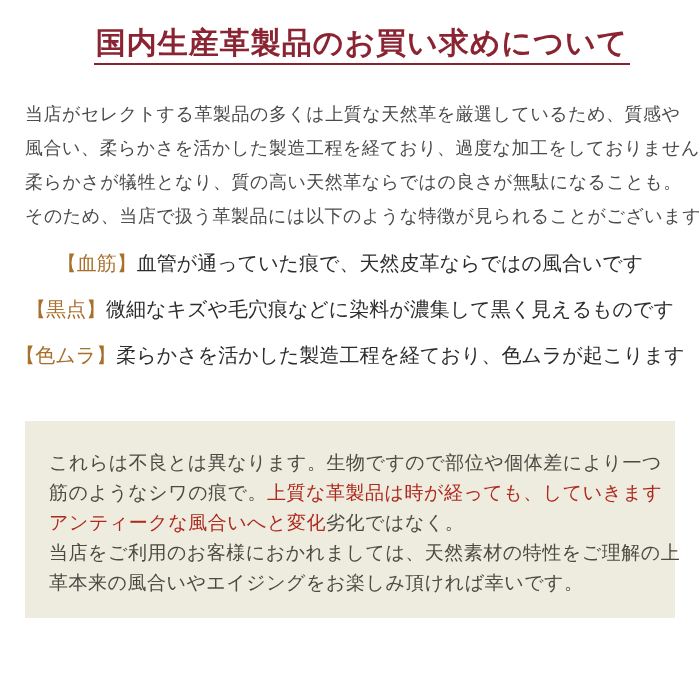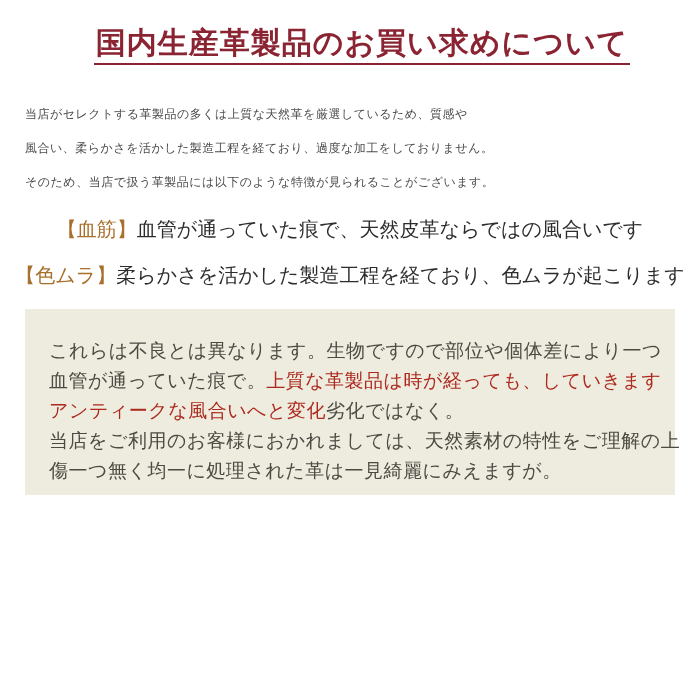--- a/index.html
+++ b/index.html
@@ -21,21 +21,21 @@
     font-size: 30px;
     font-weight: bold;
     letter-spacing: 1px;
     color: var(--title_color);
     border-bottom: 2px solid var(--title_color);
     padding: 0 2px 3px 2px;
     line-height: 34px;
   }
   .intro {
     margin: 32px 20px 0 25px;
-    font-size: 12px;
+    font-size: 18px;
     line-height: 34px;
     letter-spacing: 0.5px;
     color: var(--body_text);
   }
   .intro-line { white-space: nowrap; }
   .features {
     margin-top: 16px;
     text-align: center;
     font-family: "Liberation Sans", "DejaVu Sans", sans-serif;
     font-size: 20px;
@@ -44,67 +44,71 @@
   .feature-item {
     line-height: 28px;
     margin-bottom: 18px;
     white-space: nowrap;
   }
   .feature-label {
     color: var(--label_brown);
   }
   .note-box {
     box-sizing: border-box;
-    margin: 20px auto 0 auto;
+    margin: 52px auto 0 auto;
     width: 650px;
     background: var(--box_bg);
-    padding: 27px 22px 9px 24px;
+    padding: 27px 22px 20px 24px;
     font-size: 19px;
     line-height: 30px;
     letter-spacing: 0.5px;
     color: var(--box_text);
   }
   .note-line { white-space: nowrap; }
   .seg-red { color: var(--accent_red); }
 </style>
 </head>
 <body>
 
 <div class="page">
 
   <div class="title-wrap">
     <span class="page-title">国内生産革製品のお買い求めについて</span>
   </div>
 
   <div class="intro">
     <div class="intro-line">当店がセレクトする革製品の多くは上質な天然革を厳選しているため、質感や</div>
     <div class="intro-line">風合い、柔らかさを活かした製造工程を経ており、過度な加工をしておりません。</div>
+    <div class="intro-line">柔らかさが犠牲となり、質の高い天然革ならではの良さが無駄になることも。</div>
     <div class="intro-line">そのため、当店で扱う革製品には以下のような特徴が見られることがございます。</div>
   </div>
 
   <div class="features">
     <div class="feature-item">
       <span class="feature-label">【血筋】</span><span>血管が通っていた痕で、天然皮革ならではの風合いです</span>
+    </div>
+    <div class="feature-item">
+      <span class="feature-label">【黒点】</span><span>微細なキズや毛穴痕などに染料が濃集して黒く見えるものです</span>
     </div>
     <div class="feature-item">
       <span class="feature-label">【色ムラ】</span><span>柔らかさを活かした製造工程を経ており、色ムラが起こります</span>
     </div>
   </div>
 
   <div class="note-box">
     <div class="note-line">
       <span>これらは不良とは異なります。生物ですので部位や個体差により一つ</span>
     </div>
     <div class="note-line">
-      <span>血管が通っていた痕で。</span><span class="seg-red">上質な革製品は時が経っても、していきます</span>
+      <span>筋のようなシワの痕で。</span><span class="seg-red">上質な革製品は時が経っても、していきます</span>
     </div>
     <div class="note-line">
       <span class="seg-red">アンティークな風合いへと変化</span><span>劣化ではなく。</span>
     </div>
     <div class="note-line">
       <span>当店をご利用のお客様におかれましては、天然素材の特性をご理解の上</span>
     </div>
     <div class="note-line">
-      <span>傷一つ無く均一に処理された革は一見綺麗にみえますが。</span>
+      <span>革本来の風合いやエイジングをお楽しみ頂ければ幸いです。</span>
     </div>
   </div>
 
 </div>
 
 </body></html>

